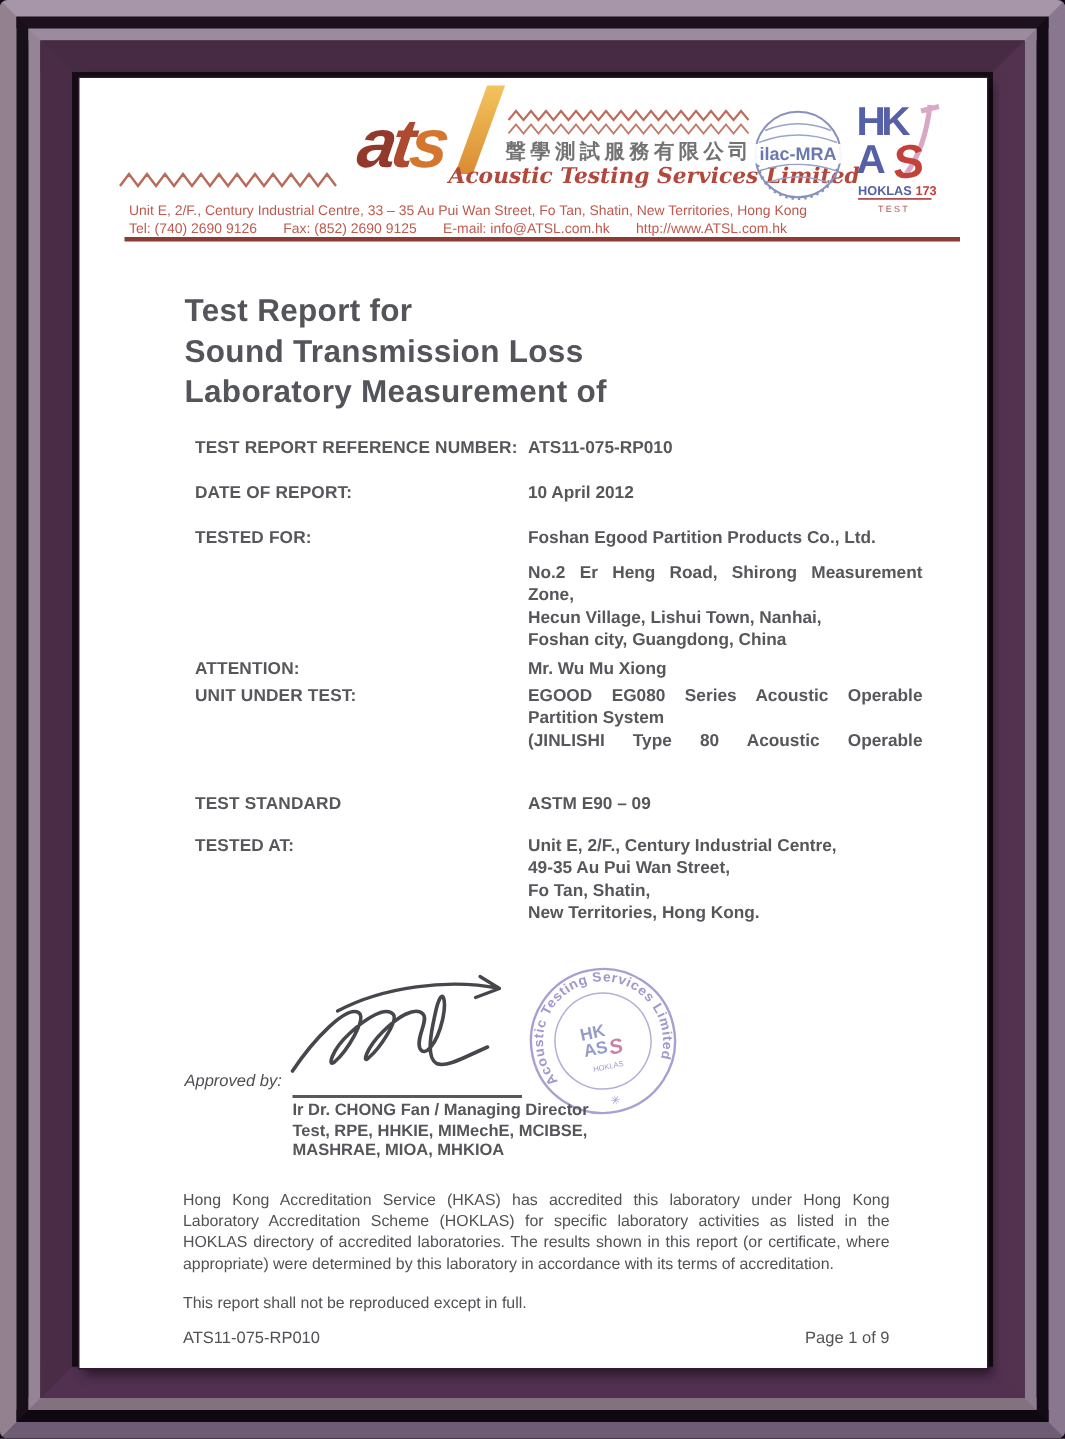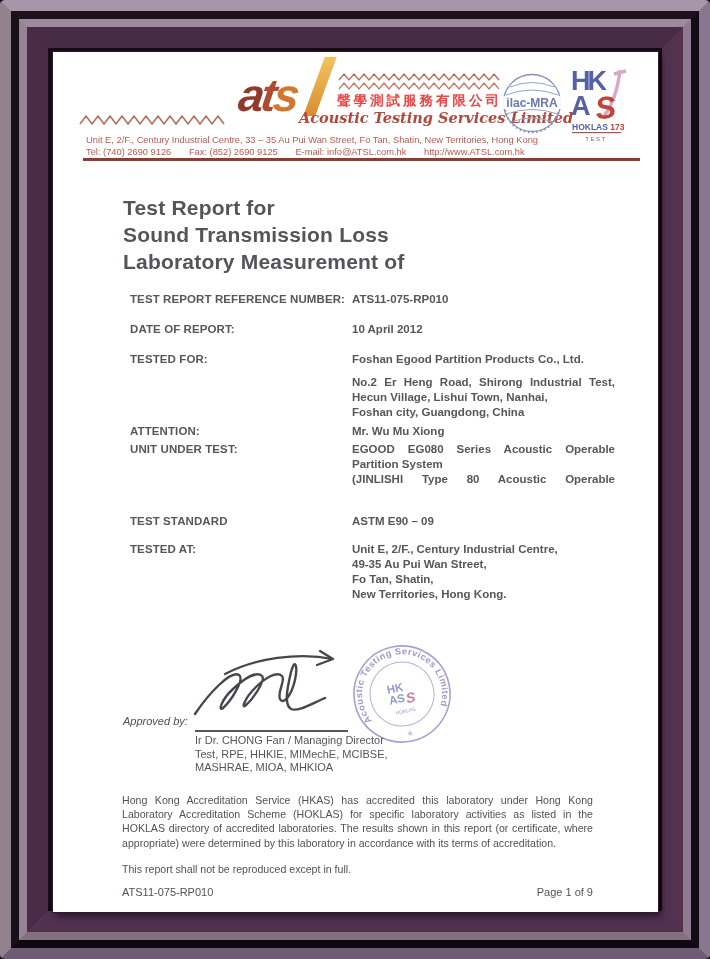--- a/index.html
+++ b/index.html
@@ -13,21 +13,21 @@
   .b5{inset:48px;background:#150c15;}
   .paper{position:absolute;left:53px;top:52px;width:605px;height:860px;background:#ffffff;
          box-shadow:0 0 0 1px #31192f, 3px 4px 7px rgba(0,0,0,.55);}
   .abs{position:absolute;}
   
   .atsl-word{left:186px;top:20px;font-style:italic;font-weight:bold;font-size:46px;line-height:1;
              letter-spacing:-3px;transform:skewX(-8deg);}
   .l-a{color:#93392c}.l-t{color:#ad4a2f}.l-s{color:#d4762e}
   .atsl-slash{left:261px;top:5px;width:12px;height:59px;transform:skewX(-20deg);
               background:linear-gradient(to bottom,#f2c45e,#da8c32);}
-  .cn{left:284px;top:40px;font-size:13.5px;font-weight:bold;color:#ef4444;letter-spacing:3px;white-space:nowrap;}
+  .cn{left:284px;top:40px;font-size:13.5px;font-weight:bold;color:#737373;letter-spacing:3px;white-space:nowrap;}
   .script-name{left:246px;top:57px;font-family:"DejaVu Serif",serif;font-style:italic;font-weight:bold;
                font-size:14.5px;color:#b4473c;white-space:nowrap;}
   .addr1{left:33px;top:83px;font-size:9.3px;color:#bf584c;white-space:nowrap;}
   .addr2{left:33px;top:94.5px;font-size:9.3px;color:#bf584c;white-space:nowrap;}
   .addr2 span{margin-right:15px;}
   .rule{left:30px;top:106px;width:557px;height:3px;background:#8e3b36;}
   
   .title{left:70px;top:142px;font-size:21px;font-weight:bold;color:#54555a;line-height:27px;letter-spacing:.2px;}
   
   .fields{left:77px;top:240px;width:495px;}
@@ -37,21 +37,21 @@
   .fline{white-space:nowrap;}
   .fline.just{white-space:normal;text-align:justify;text-align-last:justify;}
   .mb15{margin-bottom:15px}.mb8{margin-bottom:8px}.mb4{margin-bottom:4px}
   .mb3{margin-bottom:3px}.mb27{margin-bottom:27px}.mb13{margin-bottom:13px}
   
   .approval{left:0;top:590px;width:605px;height:160px;}
   .stamp{left:297px;top:0;opacity:.82;transform:rotate(-12deg);}
   .signature{left:134px;top:4px;}
   .approved-label{left:70px;top:73px;font-size:11px;color:#4e4f53;font-style:italic;}
   .sig-line{left:142px;top:88px;width:153px;border-top:2px solid #57585c;}
-  .sig-name{left:142px;top:92px;font-size:11px;font-weight:normal;color:#55565a;line-height:13.5px;white-space:nowrap;}
+  .sig-name{left:142px;top:92px;font-size:11px;font-weight:bold;color:#55565a;line-height:13.5px;white-space:nowrap;}
   
   .footer{left:69px;top:741px;width:471px;}
   .acc-para{font-size:10.6px;line-height:14.2px;color:#515256;text-align:justify;}
   .repro-note{margin-top:13px;font-size:10.6px;color:#515256;}
   .ref-row{margin-top:11px;display:flex;justify-content:space-between;font-size:11px;color:#515256;}
   svg text{font-family:"Liberation Sans",sans-serif;}
 </style>
 </head>
 <body>
 
@@ -129,21 +129,21 @@
       </div>
       <div class="frow mb8">
         <div class="flabel">TESTED FOR:</div>
         <div class="fvalue">
             <div class="fline">Foshan Egood Partition Products Co., Ltd.</div>
           </div>
       </div>
       <div class="frow mb4">
         <div class="flabel"></div>
         <div class="fvalue">
-          <div class="fline just">No.2 Er Heng Road, Shirong Industrial Test,</div>
+          <div class="fline just">No.2 Er Heng Road, Shirong Measurement Zone,</div>
           <div class="fline">Hecun Village, Lishui Town, Nanhai,</div>
           <div class="fline">Foshan city, Guangdong, China</div>
         </div>
       </div>
       <div class="frow mb3">
         <div class="flabel">ATTENTION:</div>
         <div class="fvalue">
             <div class="fline">Mr. Wu Mu Xiong</div>
           </div>
       </div>

